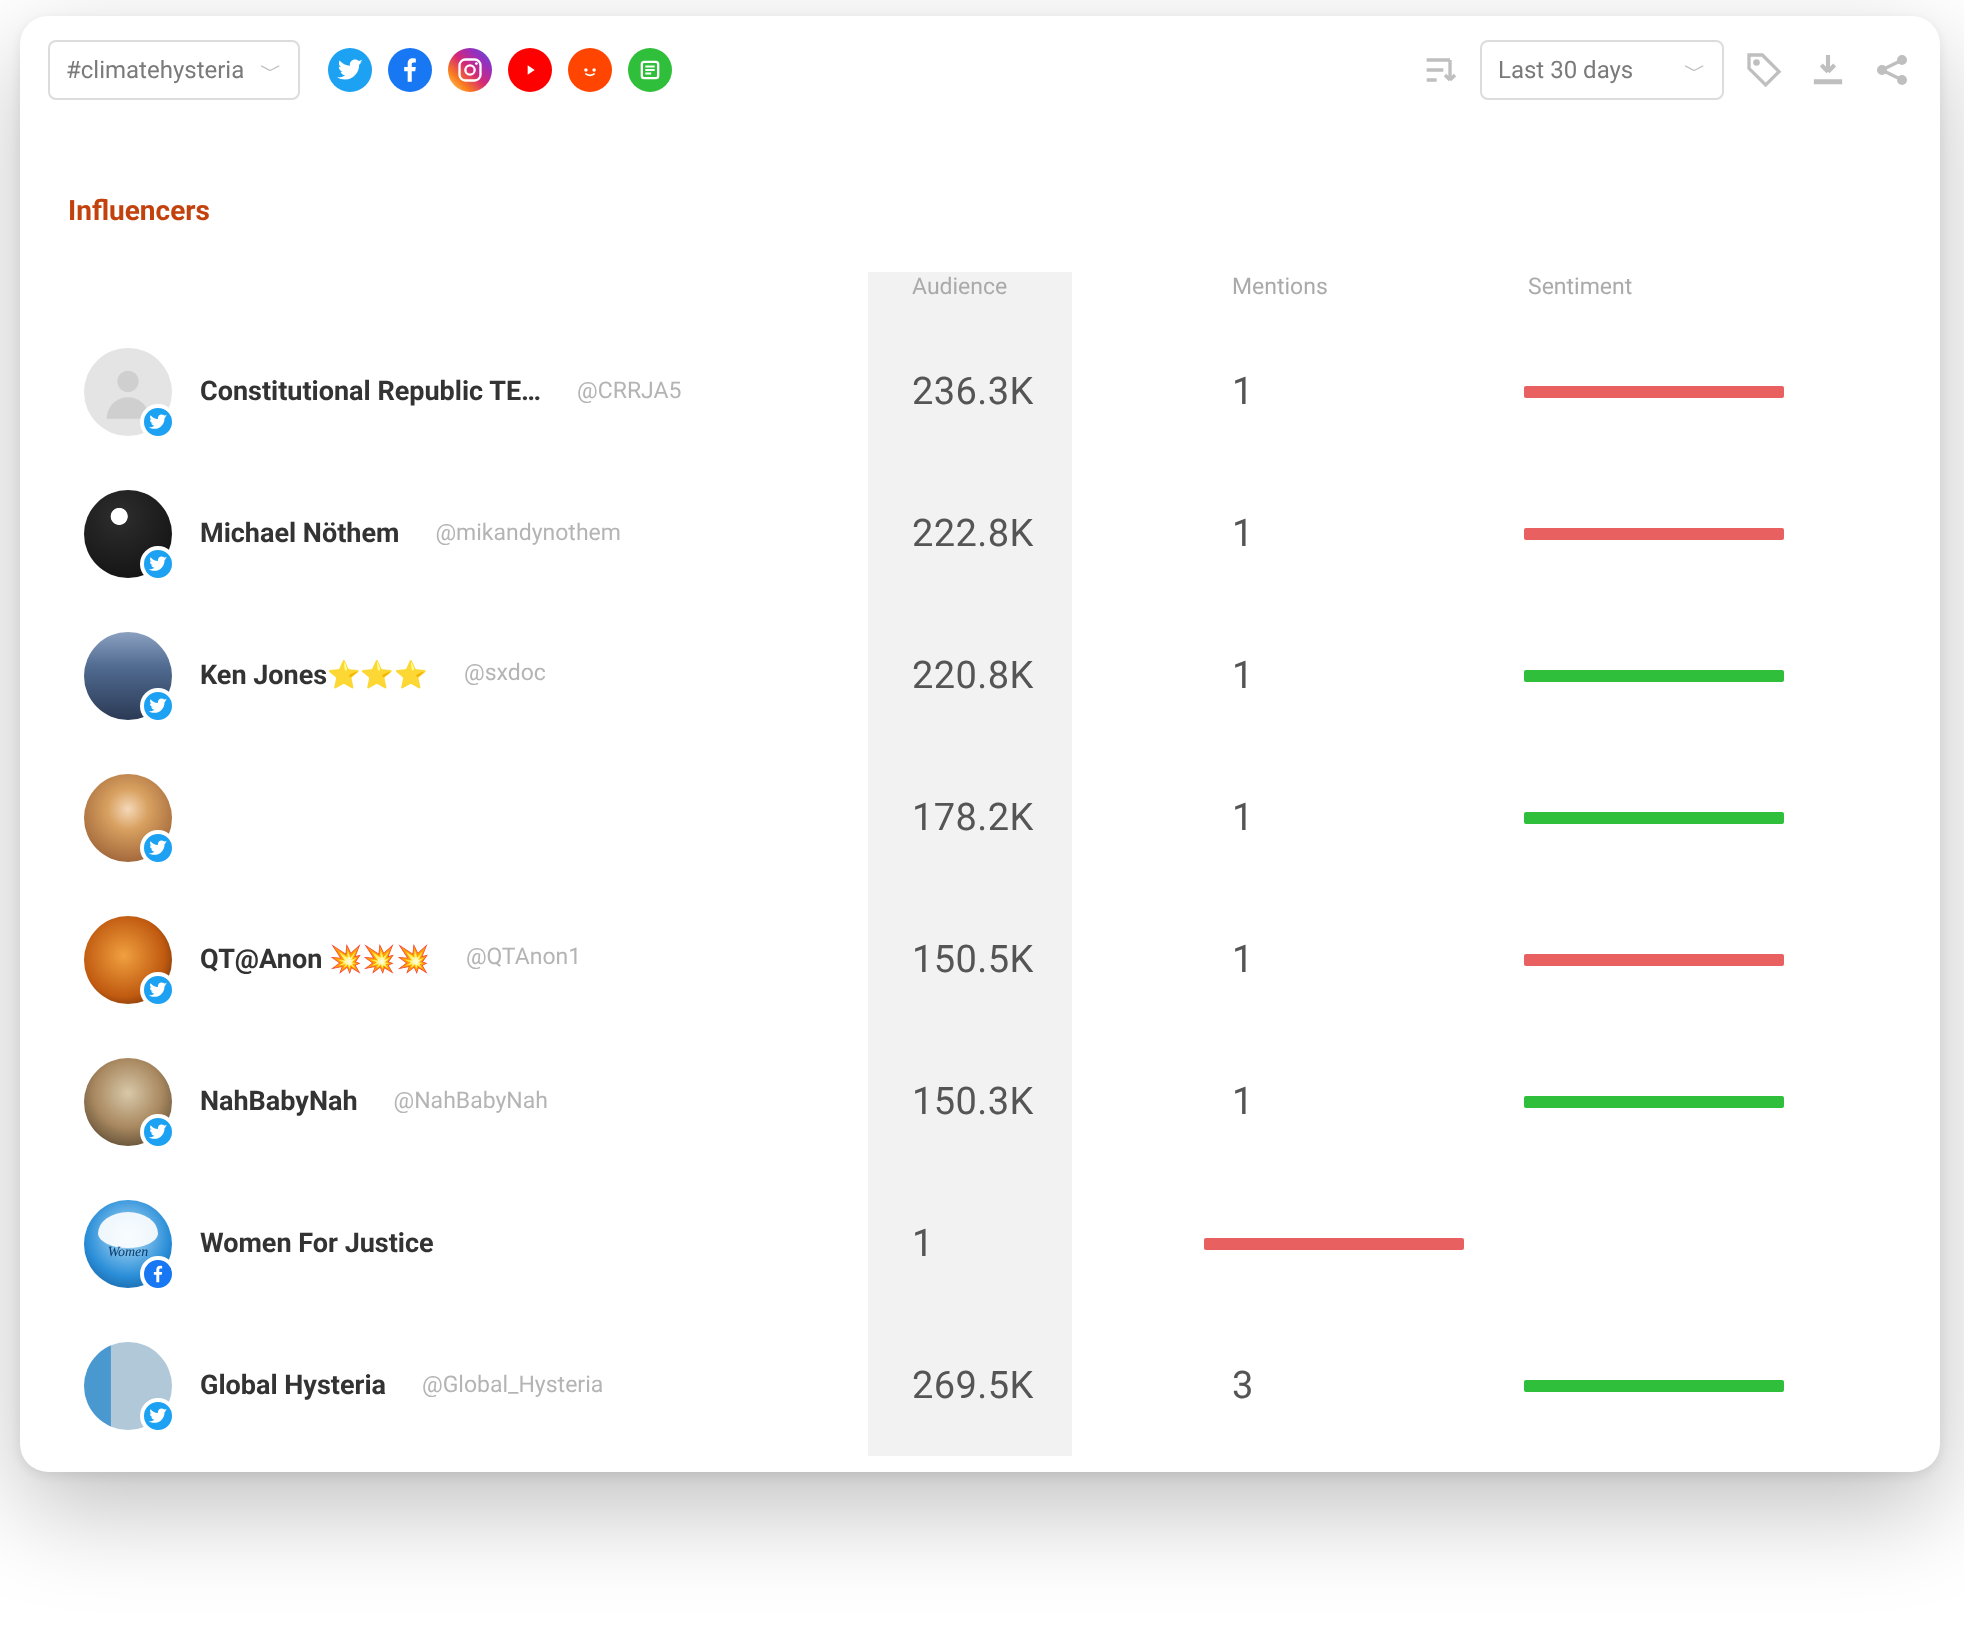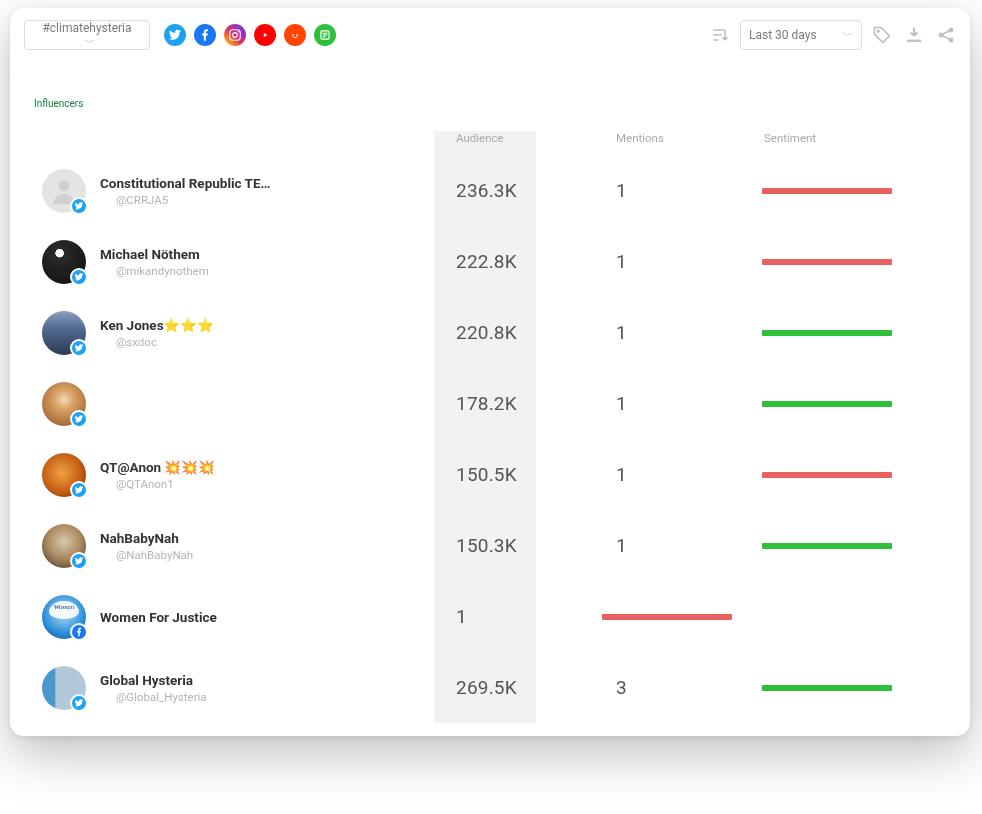--- a/index.html
+++ b/index.html
@@ -49,21 +49,21 @@
   .spacer { flex:1; }
   .action-icons { display:flex; gap:12px; align-items:center; color:#bfbfbf; }
   .aicon { width:20px; height:20px; display:flex; align-items:center; justify-content:center; cursor:pointer;}
   .aicon svg { width:20px; height:20px; fill:#bfbfbf; stroke:#bfbfbf; }
   
   .panel {
     margin: 26px 14px 0 14px;
     background:#fff;
   }
   .panel-title {
-    font-size:10px; font-weight:400; color:#15803d;
+    font-size:14px; font-weight:700; color:#c2410c;
     padding: 18px 10px 22px 10px;
   }
   .table {
     position: relative;
   }
   .thead {
     display:flex;
     font-size:11.5px;
     color:#aaa;
     padding: 0 0 10px 0;
@@ -89,49 +89,49 @@
   .cell-name { flex:0 0 410px; display:flex; align-items:center; gap:14px; padding-left:18px;}
   .avatar-wrap { position:relative; width:44px; height:44px; }
   .avatar { width:44px; height:44px; border-radius:50%; display:flex; align-items:center; justify-content:center; overflow:hidden;}
   .badge {
     position:absolute; right:-2px; bottom:-2px;
     width:18px; height:18px; border-radius:50%;
     border:2px solid #fff;
     display:flex; align-items:center; justify-content:center;
   }
   .badge svg { width:10px; height:10px; fill:#fff;}
-  .name-block { display:flex; flex-direction:column; gap:2px; max-width:280px;}
+  .name-block { display:flex; flex-direction:row; gap:2px; max-width:280px;}
   .name { font-size:13.5px; font-weight:700; color:#333; white-space:nowrap; overflow:hidden; text-overflow:ellipsis;}
   .handle { font-size:11.5px; color:#b4b4b4;margin-left:16px; }
   .cell-aud { flex:0 0 160px; font-size:19px; color:#555; padding-left:22px; letter-spacing:0.2px;}
   .cell-men { flex:0 0 168px; font-size:19px; color:#555; padding-left:22px;}
   .cell-sent { flex:1; padding-right:30px;}
   .sent-bar { height:6px; border-radius:1px; width:130px;}
   .sent-neg { background:#e86060;}
   .sent-pos { background:#2fbf3a;}
   
   
   .av-gray { background:#e4e4e4; }
   .av-gray svg { width:32px; height:32px; fill:#cfcfcf;}
   .av-img1 { background: radial-gradient(circle at 40% 30%, #fff 0%, #fff 10%, #2a2a2a 11%, #0e0e0e 100%);}
   .av-flag { background: linear-gradient(180deg, #8aa0c0 0%, #506a90 40%, #2b3a55 100%);}
   .av-susan { background: radial-gradient(circle at 50% 40%, #f4d8b8 0%, #d8a060 30%, #8a4e2a 100%);}
   .av-qt { background: radial-gradient(circle at 45% 45%, #f0a040 0%, #c05a10 60%, #3a1a08 100%);}
   .av-nah { background: radial-gradient(circle at 50% 40%, #d8c8a8 0%, #a88860 50%, #3a3020 100%);}
   .av-women { background: radial-gradient(circle at 50% 40%, #b8e0f8 0%, #2a8ed8 60%, #0f4e88 100%); position:relative;}
   .av-women::after{ content:""; position:absolute; width:30px; height:18px; background:rgba(255,255,255,0.9); border-radius:50% 50% 50% 50% / 60% 60% 40% 40%; top:6px; left:7px;}
-  .av-women-text{ position:absolute; top:8px; left:0; right:0; text-align:center; font-family:cursive; font-size:7px; color:#0a3a6a; font-style:italic; z-index:2;}
+  .av-women-text{ position:absolute; top:22px; left:0; right:0; text-align:center; font-family:cursive; font-size:7px; color:#0a3a6a; font-style:italic; z-index:2;}
   .av-global { background: linear-gradient(90deg,#4a98d0 0%, #4a98d0 30%, #b0c8d8 31%, #b0c8d8 100%);}
 </style>
 </head>
 <body>
 
 <div class="card">
   <div class="topbar">
-    <div class="dropdown" style="min-width:126px;flex-direction:column;">
+    <div class="dropdown" style="min-width:126px;">
       <span>#climatehysteria</span>
       <span class="chev">﹀</span>
     </div>
     <div class="social-icons" id="social-icons">
         <div class="sicon" style="background: rgb(29, 161, 242);">
           <svg viewBox="0 0 24 24">
             <path d="M23 4.9c-.8.4-1.7.6-2.6.8.9-.6 1.6-1.4 2-2.5-.9.5-1.9.9-2.9 1.1C18.6 3.4 17.4 3 16.2 3c-2.4 0-4.3 2-4.3 4.3 0 .3 0 .7.1 1-3.6-.2-6.8-1.9-8.9-4.5-.4.6-.6 1.4-.6 2.2 0 1.5.8 2.8 1.9 3.6-.7 0-1.4-.2-2-.5v.1c0 2.1 1.5 3.8 3.4 4.2-.4.1-.7.2-1.1.2-.3 0-.5 0-.8-.1.5 1.7 2.1 2.9 4 3-1.5 1.1-3.3 1.8-5.3 1.8H1c1.9 1.2 4.2 1.9 6.6 1.9 7.9 0 12.2-6.5 12.2-12.2v-.6c.8-.6 1.6-1.3 2.2-2.2z"></path>
           </svg>
         </div>
         <div class="sicon" style="background: rgb(24, 119, 242);">

